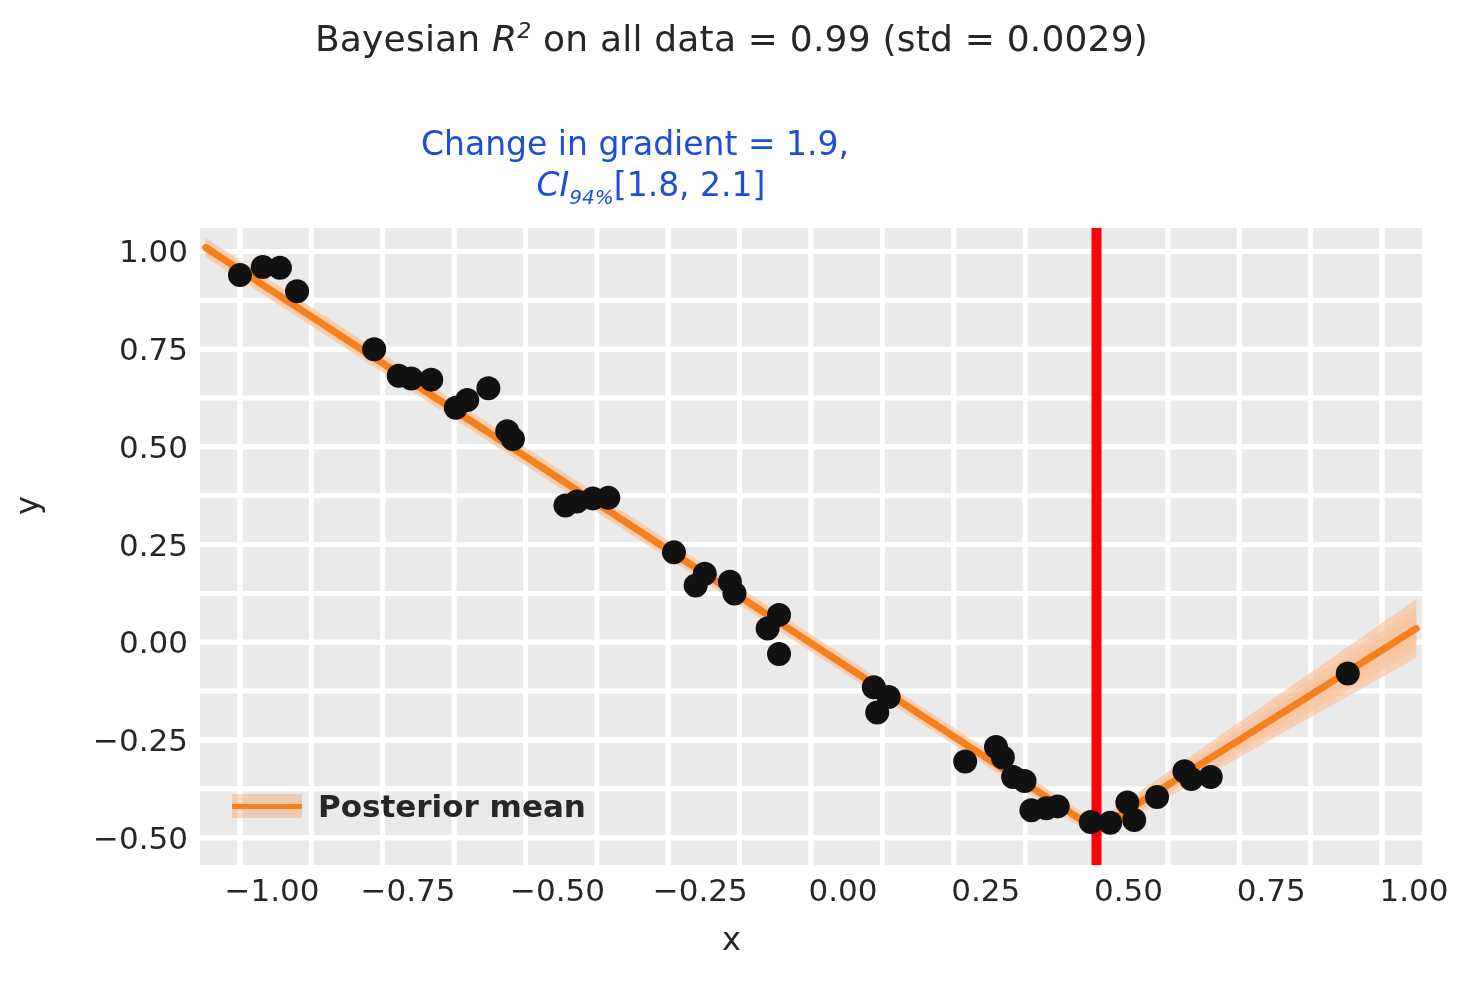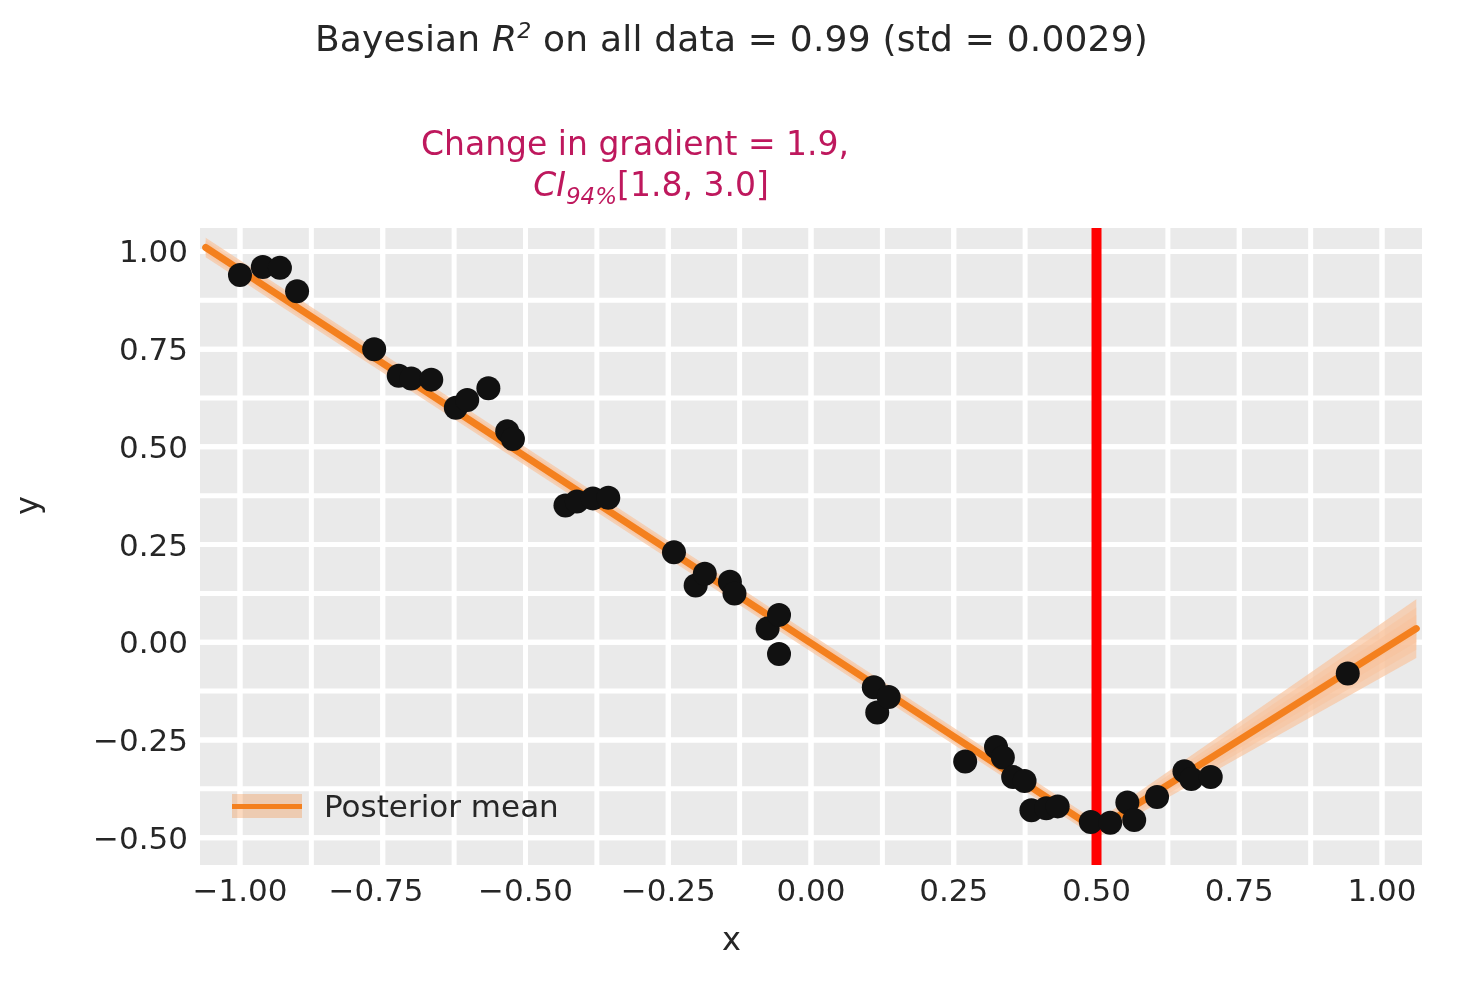--- a/index.html
+++ b/index.html
@@ -38,25 +38,25 @@
   #suptitle sup { font-size: 22px; vertical-align: super; }
 
   #axtitle {
     position: absolute;
     left: 0;
     top: 124px;
     width: 1270px;
     text-align: center;
     font-size: 33px;
     font-weight: 400;
-    color: #be185d;
+    color: #1d4ed8;
     line-height: 1.24;
   }
   #axtitle .ital { font-style: italic; margin-left: 32px; }
-  #axtitle sub { font-size: 23px; vertical-align: sub; font-style: italic; }
+  #axtitle sub { font-size: 20px; vertical-align: sub; font-style: italic; }
 
   
   #plotarea {
     position: absolute;
     left: 200px;
     top: 228px;
     width: 1222px;
     height: 637px;
     background: #eaeaea;
     overflow: hidden;
@@ -73,20 +73,21 @@
     transform: translateY(-50%);
     white-space: nowrap;
   }
   .xtick {
     position: absolute;
     top: 872px;
     font-size: 31px;
     color: #262626;
     transform: translateX(-50%);
     white-space: nowrap;
+    margin-left: 32px;
   }
 
   #xlabel {
     position: absolute;
     left: 0;
     top: 920px;
     width: 1463px;
     text-align: center;
     font-size: 32px;
     color: #262626;
@@ -101,22 +102,23 @@
     transform-origin: left top;
   }
 
   
   #legend {
     position: absolute;
     left: 220px;
     top: 782px;
     display: flex;
     align-items: center;
-    gap: 22px;
+    gap: 16px;
     padding: 6px 12px;
+    font-weight: bold;
   }
   #legend-swatch {
     position: relative;
     width: 70px;
     height: 30px;
   }
   #legend-band {
     position: absolute;
     left: 0; top: 3px;
     width: 70px; height: 24px;
@@ -138,21 +140,21 @@
 <body>
 
 <div id="figure">
 
   <div id="suptitle">
     <span>Bayesian </span><span class="ital">R</span><sup class="ital">2</sup><span> on all data = 0.99 (std = 0.0029)</span>
   </div>
 
   <div id="axtitle">
     <div>Change in gradient = 1.9,</div>
-    <div><span class="ital">CI</span><sub>94%</sub><span>[1.8, 3.0]</span></div>
+    <div><span class="ital">CI</span><sub>94%</sub><span>[1.8, 2.1]</span></div>
   </div>
 
   <div id="plotarea">
     <svg id="plotsvg" width="1222" height="637" viewBox="0 0 1222 637">
       <g id="grid-group">
           <line x1="-31.406542056074727" y1="0" x2="-31.406542056074727" y2="637" stroke="#ffffff" stroke-width="5"></line>
           <line x1="39.97196261682246" y1="0" x2="39.97196261682246" y2="637" stroke="#ffffff" stroke-width="5"></line>
           <line x1="111.35046728971966" y1="0" x2="111.35046728971966" y2="637" stroke="#ffffff" stroke-width="5"></line>
           <line x1="182.72897196261684" y1="0" x2="182.72897196261684" y2="637" stroke="#ffffff" stroke-width="5"></line>
           <line x1="254.10747663551405" y1="0" x2="254.10747663551405" y2="637" stroke="#ffffff" stroke-width="5"></line>

